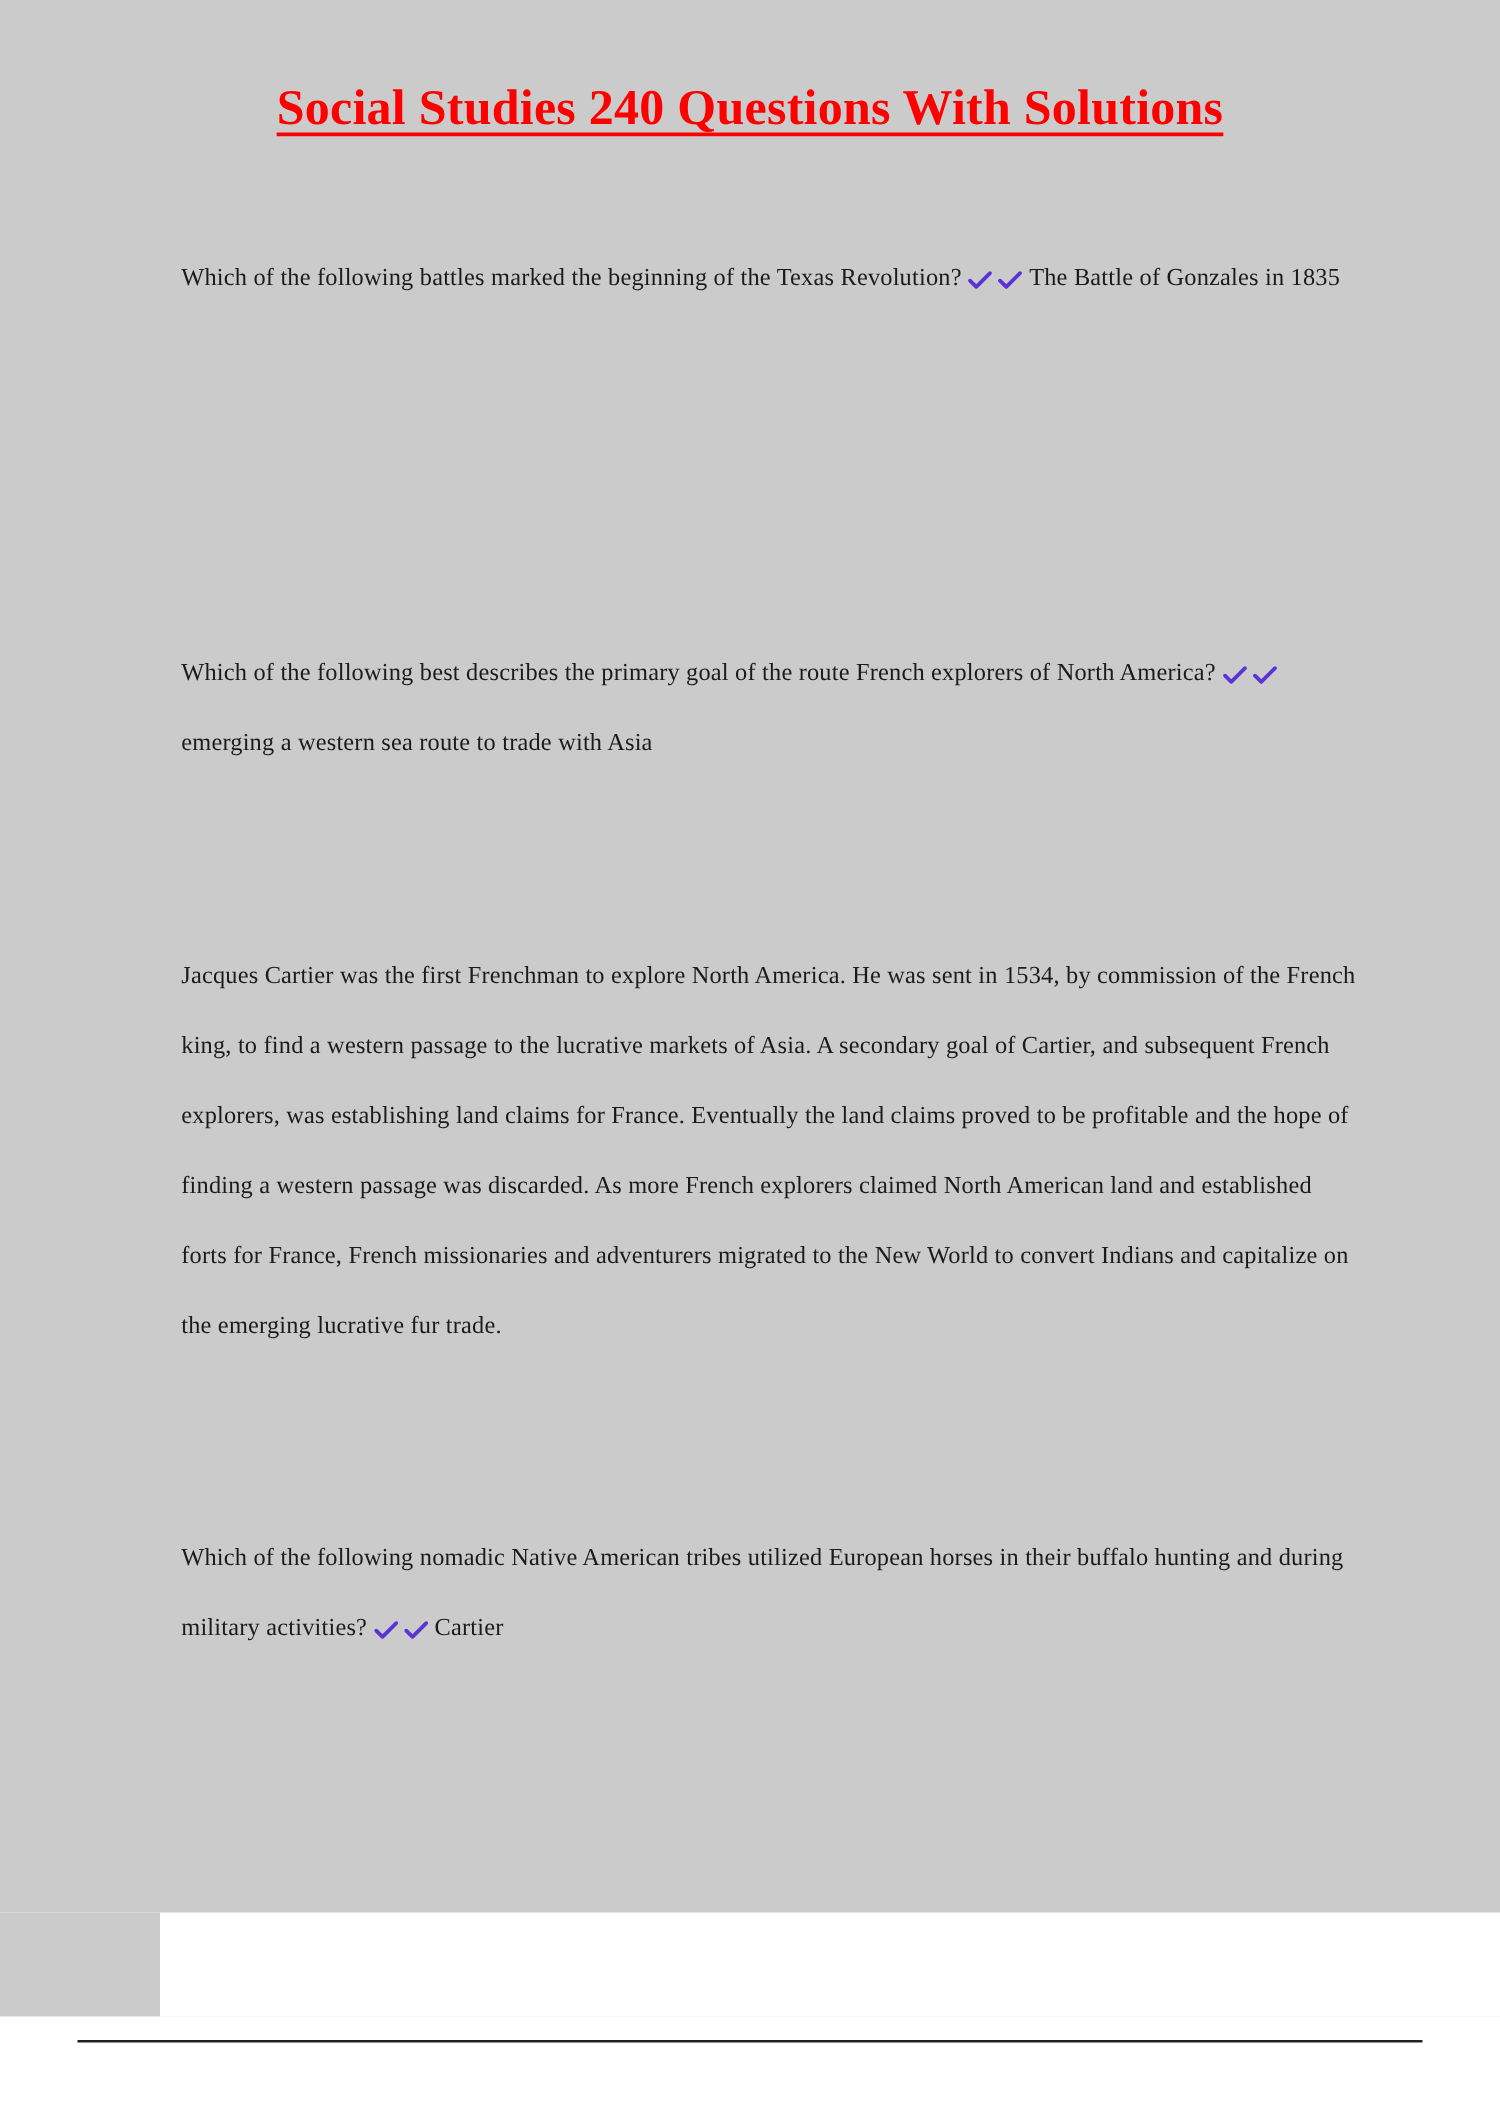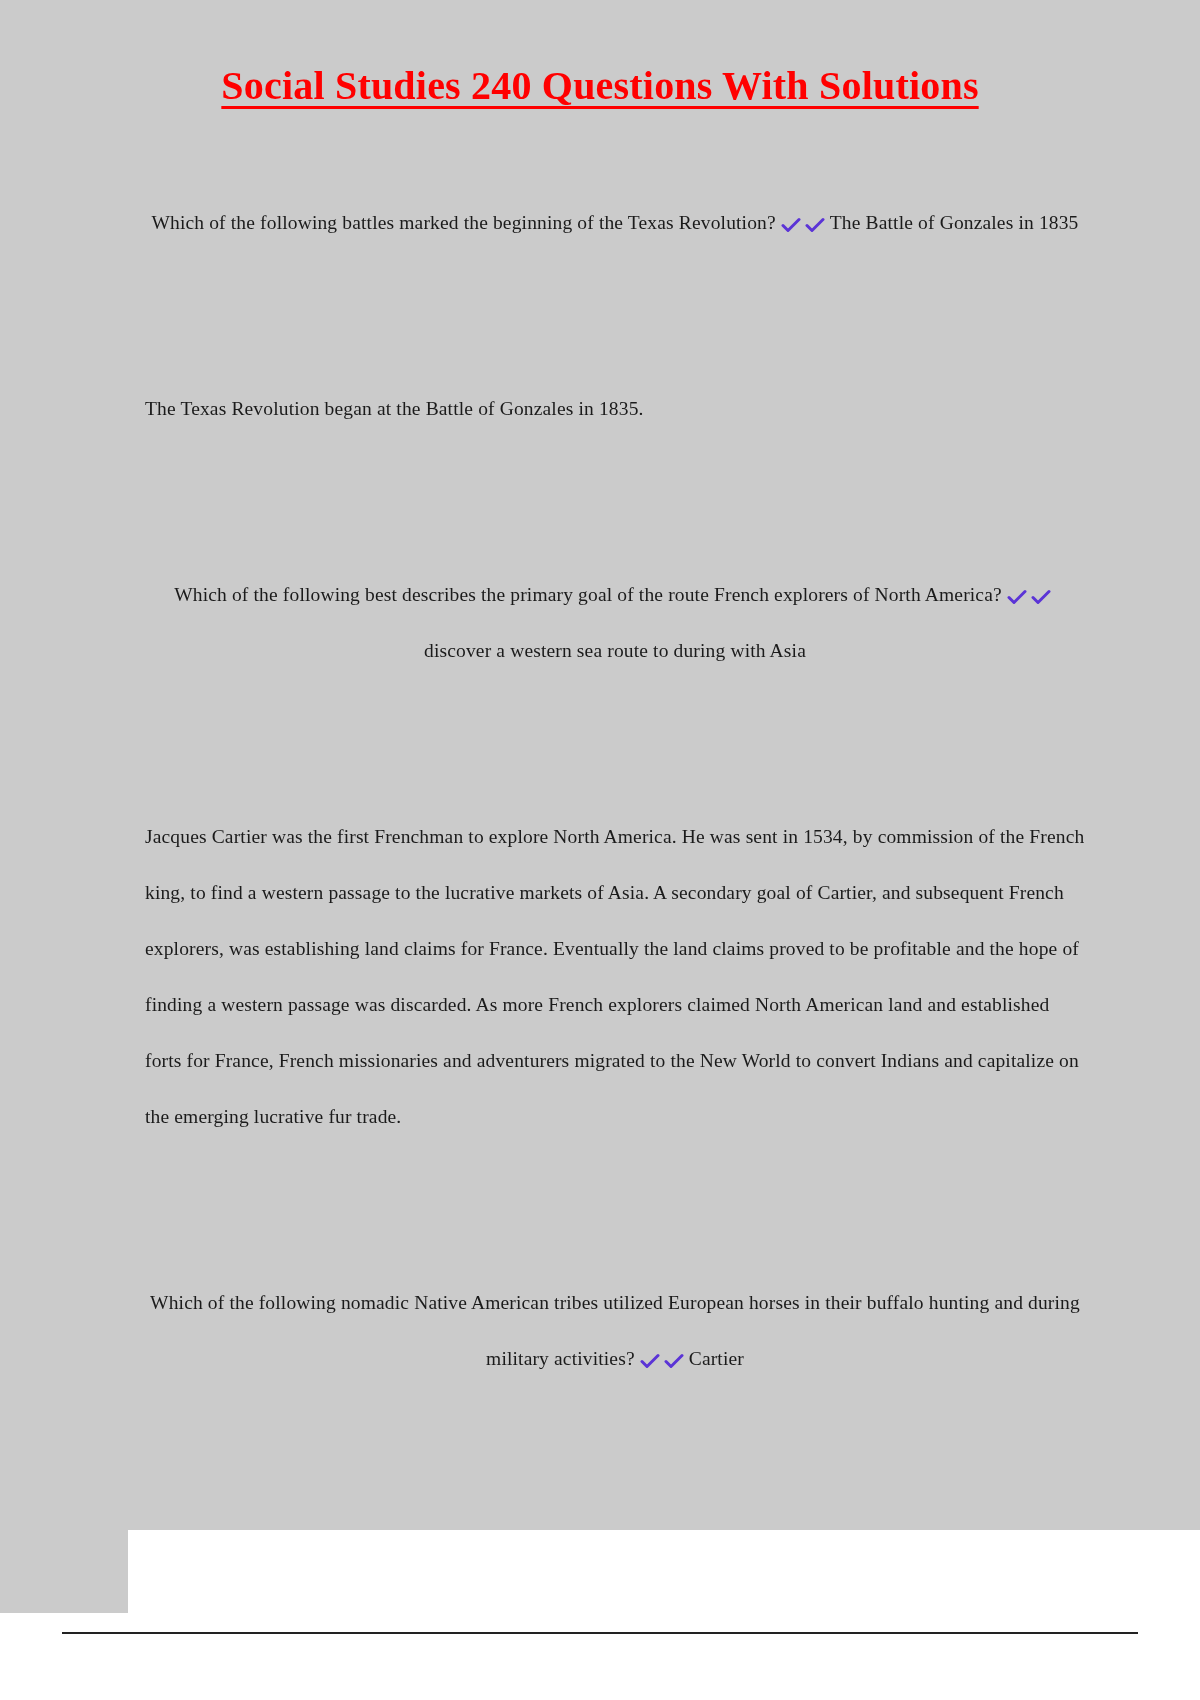--- a/index.html
+++ b/index.html
@@ -52,21 +52,20 @@
   }
   .block {
     font-size: 19.5px;
     line-height: 56px;
     color: #1b1b1b;
     letter-spacing: 0.15px;
     text-align: left;
   }
   .block.qa {
     margin-bottom: 0;
-    text-align: center;
   }
   .spacer-sm { height: 130px; }
   .spacer-md { height: 130px; }
   .spacer-lg { height: 130px; }
 
   .check-pair {
     display: inline-block;
     white-space: nowrap;
     vertical-align: baseline;
     padding: 0 3px;
@@ -121,32 +120,29 @@
     <div class="block qa">
       <span>Which of the following battles marked the beginning of the Texas Revolution?</span><span class="check-pair"><span class="check"><svg width="20" height="16" viewBox="0 0 20 16">
               <path d="M2 8.5 L7 13.5 L18 2.5" stroke="#5b34d6" stroke-width="3" fill="none" stroke-linecap="round" stroke-linejoin="round"></path>
             </svg></span><span class="check"><svg width="20" height="16" viewBox="0 0 20 16">
               <path d="M2 8.5 L7 13.5 L18 2.5" stroke="#5b34d6" stroke-width="3" fill="none" stroke-linecap="round" stroke-linejoin="round"></path>
             </svg></span></span><span class="answer">The Battle of Gonzales in 1835</span>
     </div>
 
     <div class="spacer-sm"></div>
 
-    <div class="block">
-      <span>The Texas Revolution began at the Battle of Gonzales in 1835.</span>
-    </div>
 
     <div class="spacer-md"></div>
 
     <div class="block qa">
       <span>Which of the following best describes the primary goal of the route French explorers of North America?</span><span class="check-pair"><span class="check"><svg width="20" height="16" viewBox="0 0 20 16">
               <path d="M2 8.5 L7 13.5 L18 2.5" stroke="#5b34d6" stroke-width="3" fill="none" stroke-linecap="round" stroke-linejoin="round"></path>
             </svg></span><span class="check"><svg width="20" height="16" viewBox="0 0 20 16">
               <path d="M2 8.5 L7 13.5 L18 2.5" stroke="#5b34d6" stroke-width="3" fill="none" stroke-linecap="round" stroke-linejoin="round"></path>
-            </svg></span></span><span class="answer">discover a western sea route to during with Asia</span>
+            </svg></span></span><span class="answer">emerging a western sea route to trade with Asia</span>
     </div>
 
     <div class="spacer-lg"></div>
 
     <div class="block">
       <span>Jacques Cartier was the first Frenchman to explore North America. He was sent in 1534, by commission of the French king, to find a western passage to the lucrative markets of Asia. A secondary goal of Cartier, and subsequent French explorers, was establishing land claims for France. Eventually the land claims proved to be profitable and the hope of finding a western passage was discarded. As more French explorers claimed North American land and established forts for France, French missionaries and adventurers migrated to the New World to convert Indians and capitalize on the emerging lucrative fur trade.</span>
     </div>
 
     <div class="spacer-md"></div>
 

